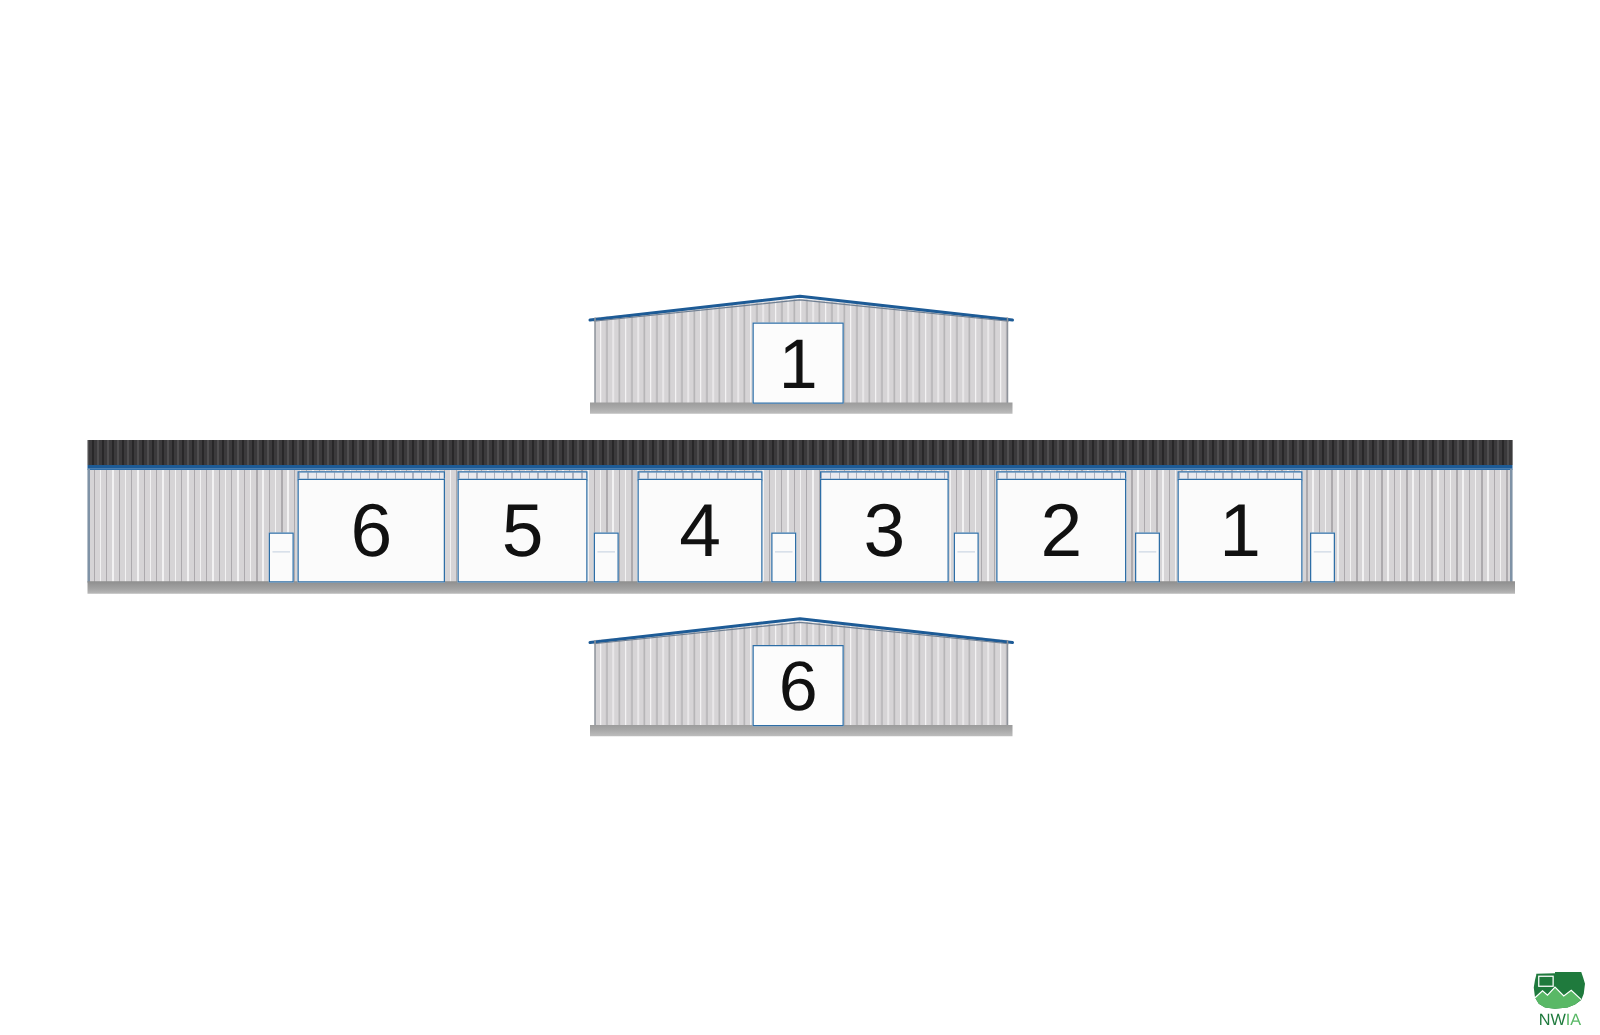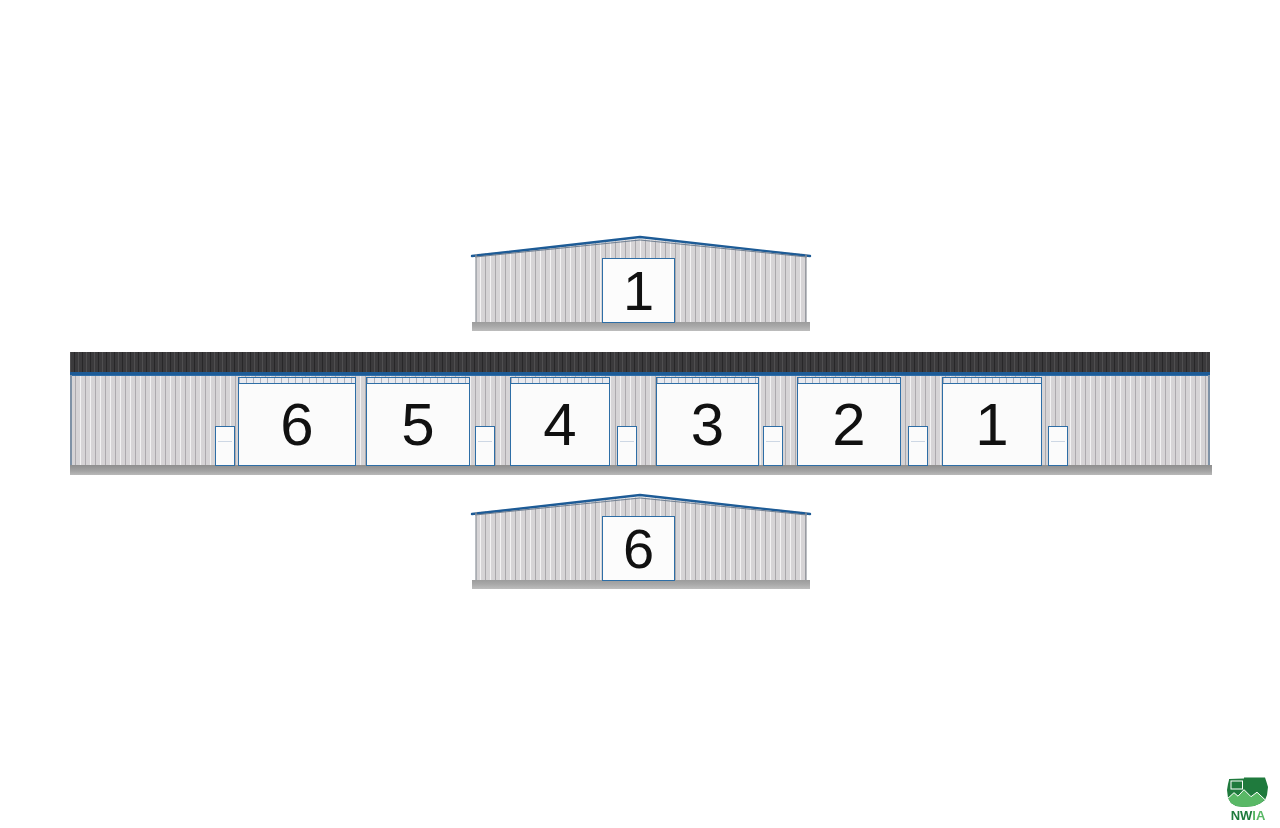--- a/index.html
+++ b/index.html
@@ -162,21 +162,21 @@
     width: 48px;
     height: 46px;
   }
   #logo .logo-text {
     position: absolute;
     left: 0;
     bottom: 0;
     width: 48px;
     text-align: center;
     font-family: "Liberation Sans", sans-serif;
-    font-weight: bold;
+    font-weight: normal;
     font-size: 13px;
     letter-spacing: 0px;
     line-height: 13px;
     color: #1f7a3d;
   }
   #logo .logo-text .ia { color: #59b866; }
 </style>
 </head>
 <body>
 

